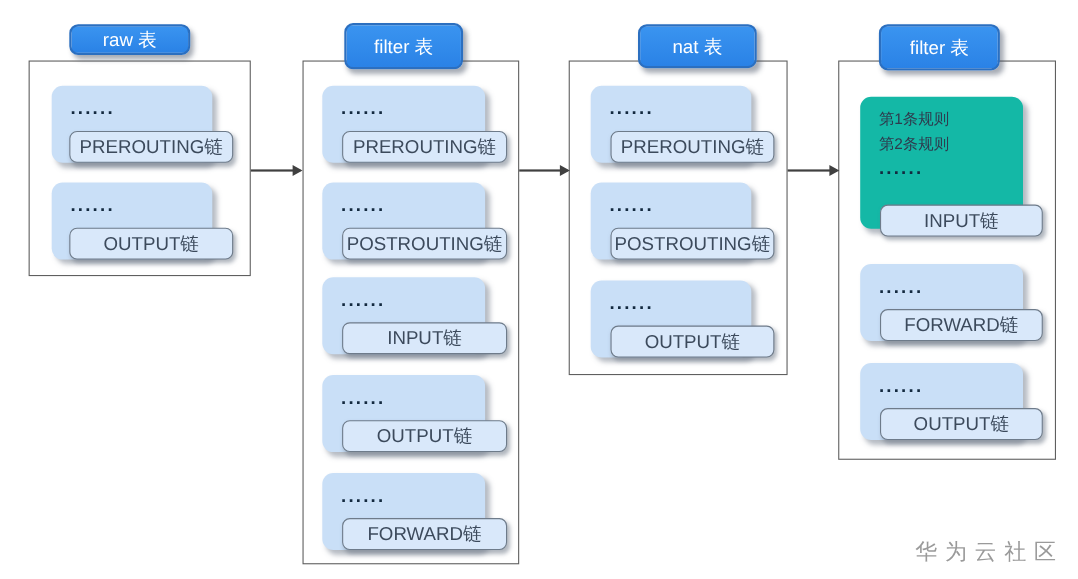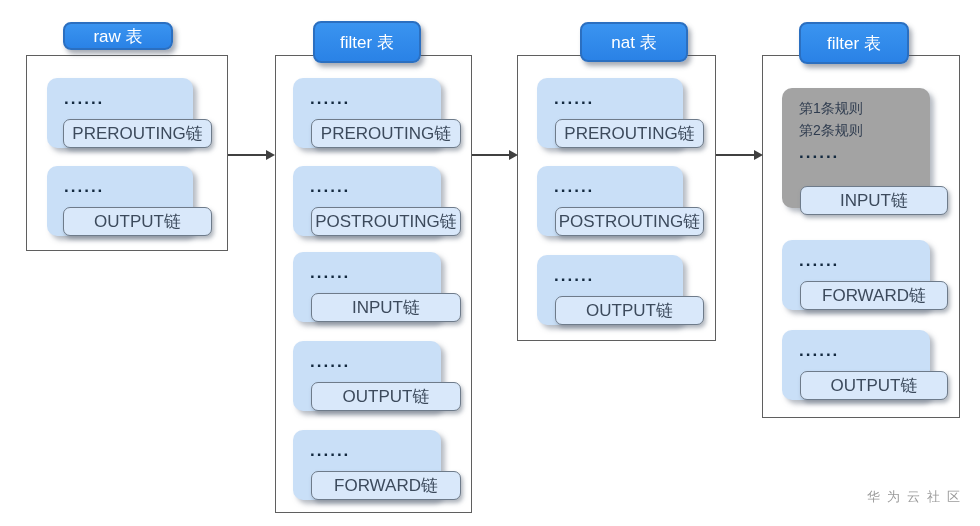--- a/index.html
+++ b/index.html
@@ -34,21 +34,21 @@
     display:flex;align-items:center;justify-content:center;
     box-shadow:2px 3px 4px rgba(110,120,135,.55);box-sizing:border-box;
   }
   .arrow{position:absolute;height:2px;background:#404040;z-index:1;}
   .arrow::after{
     content:"";position:absolute;right:-2px;top:-4px;width:0;height:0;
     border-left:9px solid #404040;border-top:5px solid transparent;
     border-bottom:5px solid transparent;
   }
   .watermark{
-    position:absolute;right:13px;top:488px;font-size:13px;
+    position:absolute;right:13px;top:488px;font-size:20px;
     color:#9a9a9a;letter-spacing:7px;z-index:1;
   }
 </style>
 </head>
 <body>
 
 <div class="canvas" id="diagram">
   <div class="watermark">华为云社区</div>
 <div class="tbox" style="left: 26px; top: 55px; width: 202px; height: 196px;"></div>
     <div class="card" style="background: rgb(201, 223, 247); left: 47px; top: 78px; width: 146px; height: 70px;">
@@ -90,21 +90,21 @@
     <div class="card" style="background: rgb(201, 223, 247); left: 537px; top: 166px; width: 146px; height: 70px;">
       <div class="rule-line dots">......</div>
     </div>
     <div class="tab" style="background: rgb(217, 232, 250); left: 555px; top: 207px; width: 149px; height: 29px;">POSTROUTING链</div>
     <div class="card" style="background: rgb(201, 223, 247); left: 537px; top: 255px; width: 146px; height: 70px;">
       <div class="rule-line dots">......</div>
     </div>
     <div class="tab" style="background: rgb(217, 232, 250); left: 555px; top: 296px; width: 149px; height: 29px;">OUTPUT链</div>
     <div class="theader" style="left: 580px; top: 22px; width: 108px; height: 40px;">nat 表</div>
     <div class="tbox" style="left: 762px; top: 55px; width: 198px; height: 363px;"></div>
-    <div class="card" style="background: #a3a3a3; left: 782px; top: 88px; width: 148px; height: 120px;">
+    <div class="card" style="background: #14b8a6; left: 782px; top: 88px; width: 148px; height: 120px;">
       <div class="rule-line">第1条规则</div>
       <div class="rule-line">第2条规则</div>
       <div class="rule-line dots">......</div>
     </div>
     <div class="tab" style="background: rgb(217, 232, 250); left: 800px; top: 186px; width: 148px; height: 29px;">INPUT链</div>
     <div class="card" style="background: rgb(201, 223, 247); left: 782px; top: 240px; width: 148px; height: 70px;">
       <div class="rule-line dots">......</div>
     </div>
     <div class="tab" style="background: rgb(217, 232, 250); left: 800px; top: 281px; width: 148px; height: 29px;">FORWARD链</div>
     <div class="card" style="background: rgb(201, 223, 247); left: 782px; top: 330px; width: 148px; height: 70px;">

